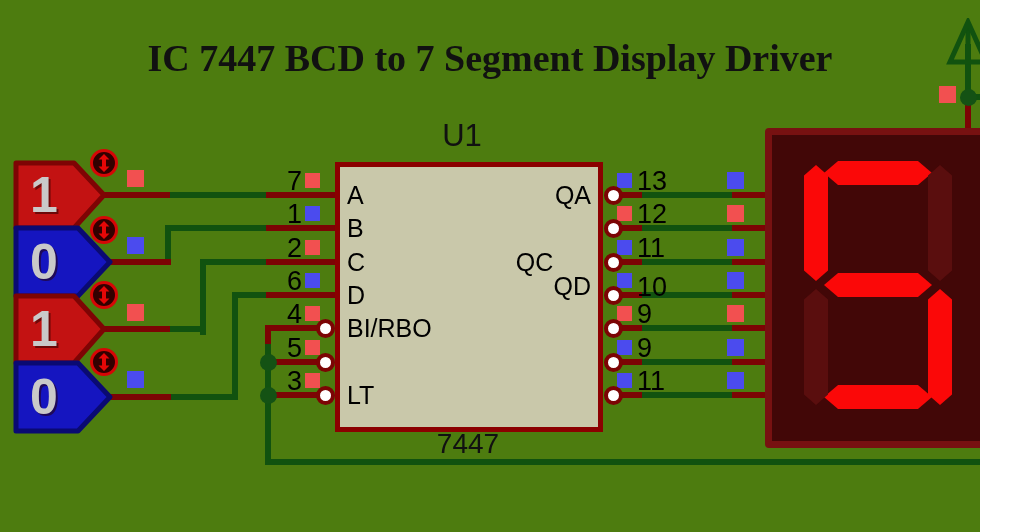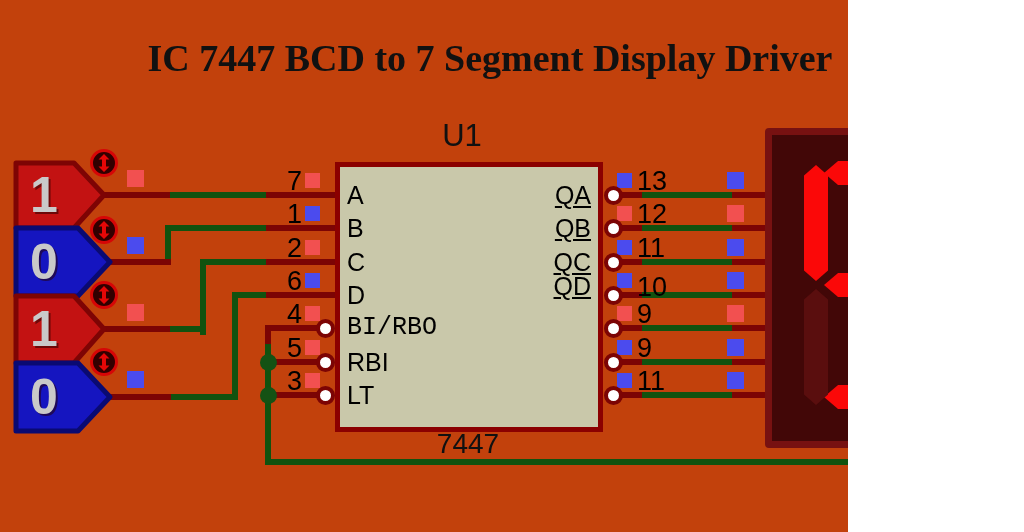--- a/index.html
+++ b/index.html
@@ -1,30 +1,30 @@
 <!DOCTYPE html>
 <html><head>
 <meta charset="utf-8">
 <style>
   html,body{margin:0;padding:0;background:#ffffff;}
-  .canvas{position:relative;width:848px;height:532px;background:#c2410c;overflow:hidden;
+  .canvas{position:relative;width:980px;height:532px;background:#4d7c0f;overflow:hidden;
           font-family:"Liberation Sans",sans-serif;}
   
   .title{position:absolute;left:0;top:36px;width:980px;text-align:center;
          font-family:"Liberation Serif",serif;font-weight:bold;font-size:38px;color:#111;}
   .refdes{position:absolute;left:412px;top:118px;width:100px;text-align:center;
           font-size:31px;color:#111;}
   .partno{position:absolute;left:398px;top:428px;width:140px;text-align:center;
           font-size:28px;color:#111;}
   .pinnum{position:absolute;font-size:27px;color:#000;height:28px;line-height:28px;}
   .pinnum.l{left:250px;width:52px;text-align:right;}
   .pinnum.r{left:637px;width:60px;text-align:left;}
   .iclabel{position:absolute;font-size:25px;color:#000;height:28px;line-height:28px;}
   .iclabel.l{left:347px;width:140px;text-align:left;}
-  .iclabel.r{left:478px;width:113px;text-align:right;text-decoration:underline;}
+  .iclabel.r{left:478px;width:113px;text-align:right;}
   
   .icbody{position:absolute;left:335px;top:162px;width:268px;height:270px;
           background:#c9c8aa;border:5px solid #8b0000;box-sizing:border-box;}
   
   .wh{position:absolute;height:6px;}
   .wv{position:absolute;width:6px;}
   .cr{background:#7c0404;}
   .cg{background:#11520f;}
   .dot{position:absolute;width:17px;height:17px;border-radius:50%;background:#145214;}
   .bubble{position:absolute;width:19px;height:19px;border-radius:50%;background:#ffffff;
@@ -127,27 +127,25 @@
   <div class="dot" style="left:960px;top:89px;"></div>
 
   <div class="icbody"></div>
   <div class="refdes">U1</div>
   <div class="partno">7447</div>
 
   <div class="iclabel l" style="top:181px;">A</div>
   <div class="iclabel l" style="top:214px;">B</div>
   <div class="iclabel l" style="top:248px;">C</div>
   <div class="iclabel l" style="top:281px;">D</div>
-  <div class="iclabel l" style="top:314px;font-family:Liberation Mono, monospace;">BI/RBO</div>
-  <div class="iclabel l" style="top:348px;">RBI</div>
+  <div class="iclabel l" style="top:314px;">BI/RBO</div>
   <div class="iclabel l" style="top:381px;">LT</div>
 
   <div class="iclabel r" style="top:181px;">QA</div>
-  <div class="iclabel r" style="top:214px;">QB</div>
-  <div class="iclabel r" style="top:248px;">QC</div>
+  <div class="iclabel r" style="top:248px;text-align:center;">QC</div>
   <div class="iclabel r" style="top:272px;">QD</div>
 
   <div class="pinnum l" style="top:167px;">7</div>
   <div class="pinnum l" style="top:200px;">1</div>
   <div class="pinnum l" style="top:234px;">2</div>
   <div class="pinnum l" style="top:267px;">6</div>
   <div class="pinnum l" style="top:300px;">4</div>
   <div class="pinnum l" style="top:334px;">5</div>
   <div class="pinnum l" style="top:367px;">3</div>
 

